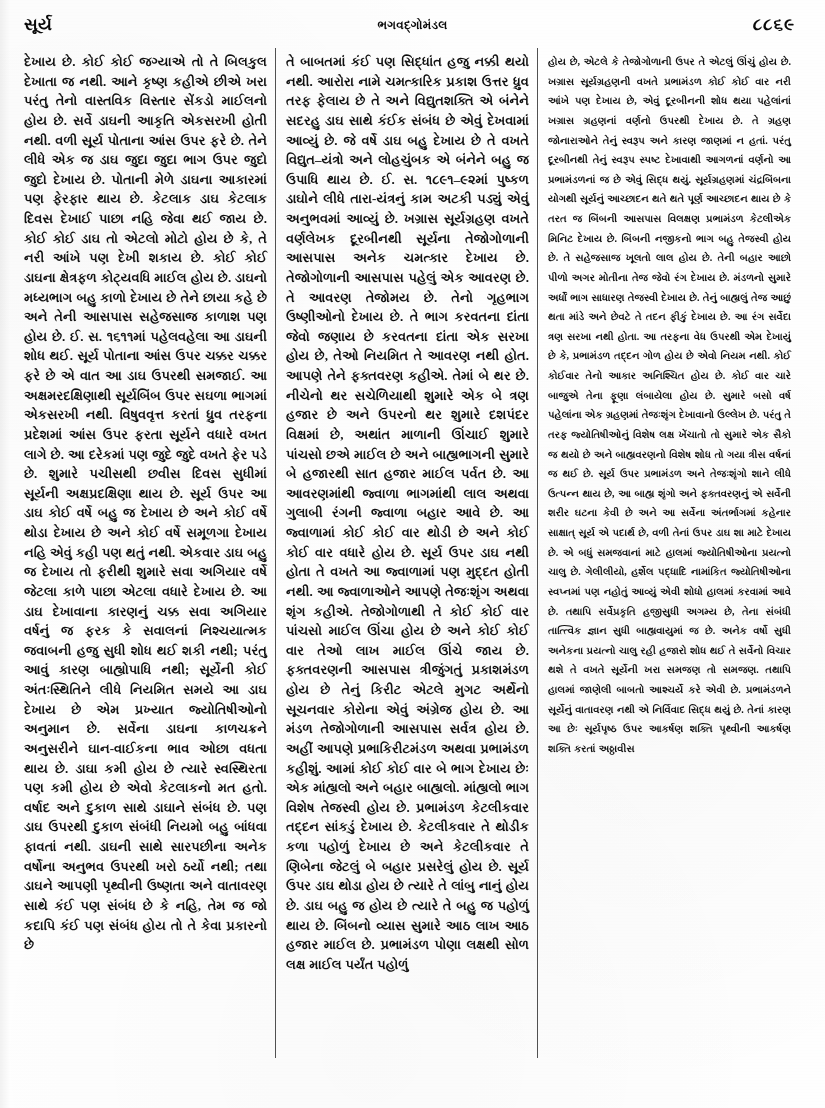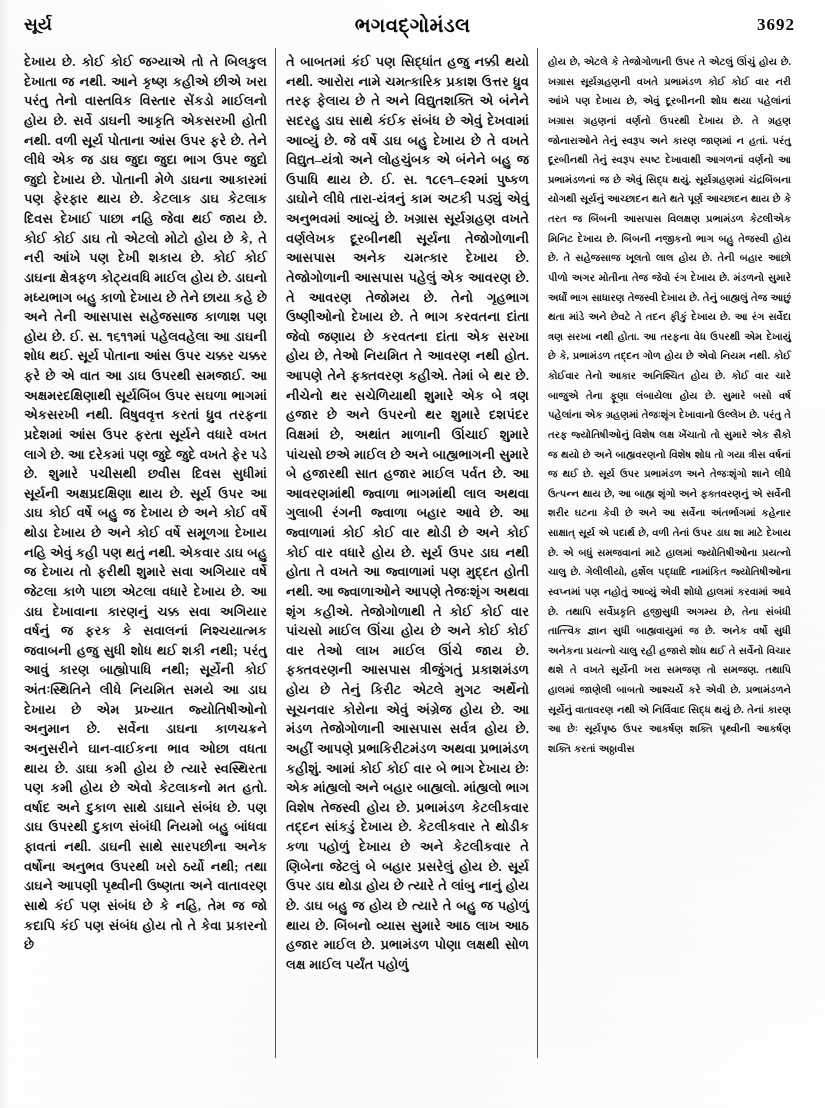--- a/index.html
+++ b/index.html
@@ -40,21 +40,21 @@
     top: 0;
     font-weight: bold;
     font-size: 17px;
     line-height: 26px;
     letter-spacing: 0.2px;
     color: #0a0a0a;
     white-space: nowrap;
   }
 
   .rh-left  { left: 6px; }
-  .rh-center{ left: 0; right: 0; text-align: center; font-size: 20px; }
+  .rh-center{ left: 0; right: 0; text-align: center; font-size: 12px; }
   .rh-right { right: 12px; letter-spacing: 1px; }
 
   
   .columns {
     position: absolute;
     top: 52px;
     left: 24px;
     width: 777px;
     height: 1032px;
     display: flex;
@@ -124,21 +124,21 @@
 </head>
 <body>
 
 <div class="page">
 
   <div class="gutter-shade"></div>
 
   <div class="running-head">
     <div class="rh-left">સૂર્ય</div>
     <div class="rh-center">ભગવદ્ગોમંડલ</div>
-    <div class="rh-right">3692</div>
+    <div class="rh-right">૮૮૬૯</div>
   </div>
 
   <div class="columns">
 
     <div class="col">
       <p class="col-text col-1">દેખાય છે. કોઈ કોઈ જગ્યાએ તો તે બિલકુલ દેખાતા જ નથી. આને કૃષ્ણ કહીએ છીએ ખરા પરંતુ તેનો વાસ્તવિક વિસ્તાર સેંકડો માઈલનો હોય છે. સર્વે ડાઘની આકૃતિ એકસરખી હોતી નથી. વળી સૂર્ય પોતાના આંસ ઉપર ફરે છે. તેને લીધે એક જ ડાઘ જુદા જુદા ભાગ ઉપર જુદો જુદો દેખાય છે. પોતાની મેળે ડાઘના આકારમાં પણ ફેરફાર થાય છે. કેટલાક ડાઘ કેટલાક દિવસ દેખાઈ પાછા નહિ જેવા થઈ જાય છે. કોઈ કોઈ ડાઘ તો એટલો મોટો હોય છે કે, તે નરી આંખે પણ દેખી શકાય છે. કોઈ કોઈ ડાઘના ક્ષેત્રફળ કોટ્યવધિ માઈલ હોય છે. ડાઘનો મધ્યભાગ બહુ કાળો દેખાય છે તેને છાયા કહે છે અને તેની આસપાસ સહેજસાજ કાળાશ પણ હોય છે. ઈ. સ. ૧૬૧૧માં પહેલવહેલા આ ડાઘની શોધ થઈ. સૂર્ય પોતાના આંસ ઉપર ચક્કર ચક્કર ફરે છે એ વાત આ ડાઘ ઉપરથી સમજાઈ. આ અક્ષમરદક્ષિણાથી સૂર્યબિંબ ઉપર સઘળા ભાગમાં એકસરખી નથી. વિષુવવૃત્ત કરતાં ધ્રુવ તરફના પ્રદેશમાં આંસ ઉપર ફરતા સૂર્યને વધારે વખત લાગે છે. આ દરેકમાં પણ જુદે જુદે વખતે ફેર પડે છે. શુમારે પચીસથી છવીસ દિવસ સુધીમાં સૂર્યની અક્ષપ્રદક્ષિણા થાય છે. સૂર્ય ઉપર આ ડાઘ કોઈ વર્ષે બહુ જ દેખાય છે અને કોઈ વર્ષે થોડા દેખાય છે અને કોઈ વર્ષે સમૂળગા દેખાય નહિ એવું કહી પણ થતું નથી. એકવાર ડાઘ બહુ જ દેખાય તો ફરીથી શુમારે સવા અગિયાર વર્ષે જેટલા કાળે પાછા એટલા વધારે દેખાય છે. આ ડાઘ દેખાવાના કારણનું ચક્ક સવા અગિયાર વર્ષનું જ ફરક કે સવાલનાં નિશ્ચયાત્મક જવાબની હજુ સુધી શોધ થઈ શકી નથી; પરંતુ આવું કારણ બાહ્યોપાધિ નથી; સૂર્યેની કોઈ અંતઃસ્થિતિને લીધે નિયમિત સમયે આ ડાઘ દેખાય છે એમ પ્રખ્યાત જ્યોતિષીઓનો અનુમાન છે. સર્વેના ડાઘના કાળચક્રને અનુસરીને ઘાન-વાઈકના ભાવ ઓછા વધતા થાય છે. ડાઘા કમી હોય છે ત્યારે સ્વસ્થિરતા પણ કમી હોય છે એવો કેટલાકનો મત હતો. વર્ષાદ અને દુકાળ સાથે ડાઘાને સંબંધ છે. પણ ડાઘ ઉપરથી દુકાળ સંબંધી નિયમો બહુ બાંધવા ફાવતાં નથી. ડાઘની સાથે સારપછીના અનેક વર્ષોના અનુભવ ઉપરથી ખરો ઠર્યો નથી; તથા ડાઘને આપણી પૃથ્વીની ઉષ્ણતા અને વાતાવરણ સાથે કંઈ પણ સંબંધ છે કે નહિ, તેમ જ જો કદાપિ કંઈ પણ સંબંધ હોય તો તે કેવા પ્રકારનો છે</p>
     </div>
 
     <div class="col">
       <p class="col-text col-2">તે બાબતમાં કંઈ પણ સિદ્ધાંત હજુ નક્કી થયો નથી. આરોરા નામે ચમત્કારિક પ્રકાશ ઉત્તર ધ્રુવ તરફ ફેલાય છે તે અને વિદ્યુતશક્તિ એ બંનેને સદરહુ ડાઘ સાથે કંઈક સંબંધ છે એવું દેખવામાં આવ્યું છે. જે વર્ષે ડાઘ બહુ દેખાય છે તે વખતે વિદ્યુત–યંત્રો અને લોહચુંબક એ બંનેને બહુ જ ઉપાધિ થાય છે. ઈ. સ. ૧૮૯૧–૯૨માં પુષ્કળ ડાઘોને લીધે તારા-યંત્રનું કામ અટકી પડ્યું એવું અનુભવમાં આવ્યું છે. ખગ્રાસ સૂર્યગ્રહણ વખતે વર્ણલેખક દૂરબીનથી સૂર્યના તેજોગોળાની આસપાસ અનેક ચમત્કાર દેખાય છે. તેજોગોળાની આસપાસ પહેલું એક આવરણ છે. તે આવરણ તેજોમય છે. તેનો ગૃહભાગ ઉષ્ણીઓનો દેખાય છે. તે ભાગ કરવતના દાંતા જેવો જણાય છે કરવતના દાંતા એક સરખા હોય છે, તેઓ નિયમિત તે આવરણ નથી હોત. આપણે તેને ફક્તવરણ કહીએ. તેમાં બે થર છે. નીચેનો થર સચેળિયાથી શુમારે એક બે ત્રણ હજાર છે અને ઉપરનો થર શુમારે દશપંદર વિક્ષમાં છે, અથાંત માળાની ઊંચાઈ શુમારે પાંચસો છએ માઈલ છે અને બાહ્યભાગની સુમારે બે હજારથી સાત હજાર માઈલ પર્વત છે. આ આવરણમાંથી જ્વાળા ભાગમાંથી લાલ અથવા ગુલાબી રંગની જ્વાળા બહાર આવે છે. આ જ્વાળામાં કોઈ કોઈ વાર થોડી છે અને કોઈ કોઈ વાર વધારે હોય છે. સૂર્ય ઉપર ડાઘ નથી હોતા તે વખતે આ જ્વાળામાં પણ મુદ્દત હોતી નથી. આ જ્વાળાઓને આપણે તેજઃશૃંગ અથવા શૃંગ કહીએ. તેજોગોળાથી તે કોઈ કોઈ વાર પાંચસો માઈલ ઊંચા હોય છે અને કોઈ કોઈ વાર તેઓ લાખ માઈલ ઊંચે જાય છે. ફક્તવરણની આસપાસ ત્રીજુંગતું પ્રકાશમંડળ હોય છે તેનું કિરીટ એટલે મુગટ અર્થેનો સૂચનવાર કોરોના એવું અંગ્રેજ હોય છે. આ મંડળ તેજોગોળાની આસપાસ સર્વત્ર હોય છે. અહીં આપણે પ્રભાકિરીટમંડળ અથવા પ્રભામંડળ કહીશું. આમાં કોઈ કોઈ વાર બે ભાગ દેખાય છેઃ એક માંહ્યલો અને બહાર બાહ્યલો. માંહ્યલો ભાગ વિશેષ તેજસ્વી હોય છે. પ્રભામંડળ કેટલીકવાર તદ્દન સાંકડું દેખાય છે. કેટલીકવાર તે થોડીક કળા પહોળું દેખાય છે અને કેટલીકવાર તે ણિબેના જેટલું બે બહાર પ્રસરેલું હોય છે. સૂર્ય ઉપર ડાઘ થોડા હોય છે ત્યારે તે લાંબુ નાનું હોય છે. ડાઘ બહુ જ હોય છે ત્યારે તે બહુ જ પહોળું થાય છે. બિંબનો વ્યાસ સુમારે આઠ લાખ આઠ હજાર માઈલ છે. પ્રભામંડળ પોણા લક્ષથી સોળ લક્ષ માઈલ પર્યંત પહોળું</p>

